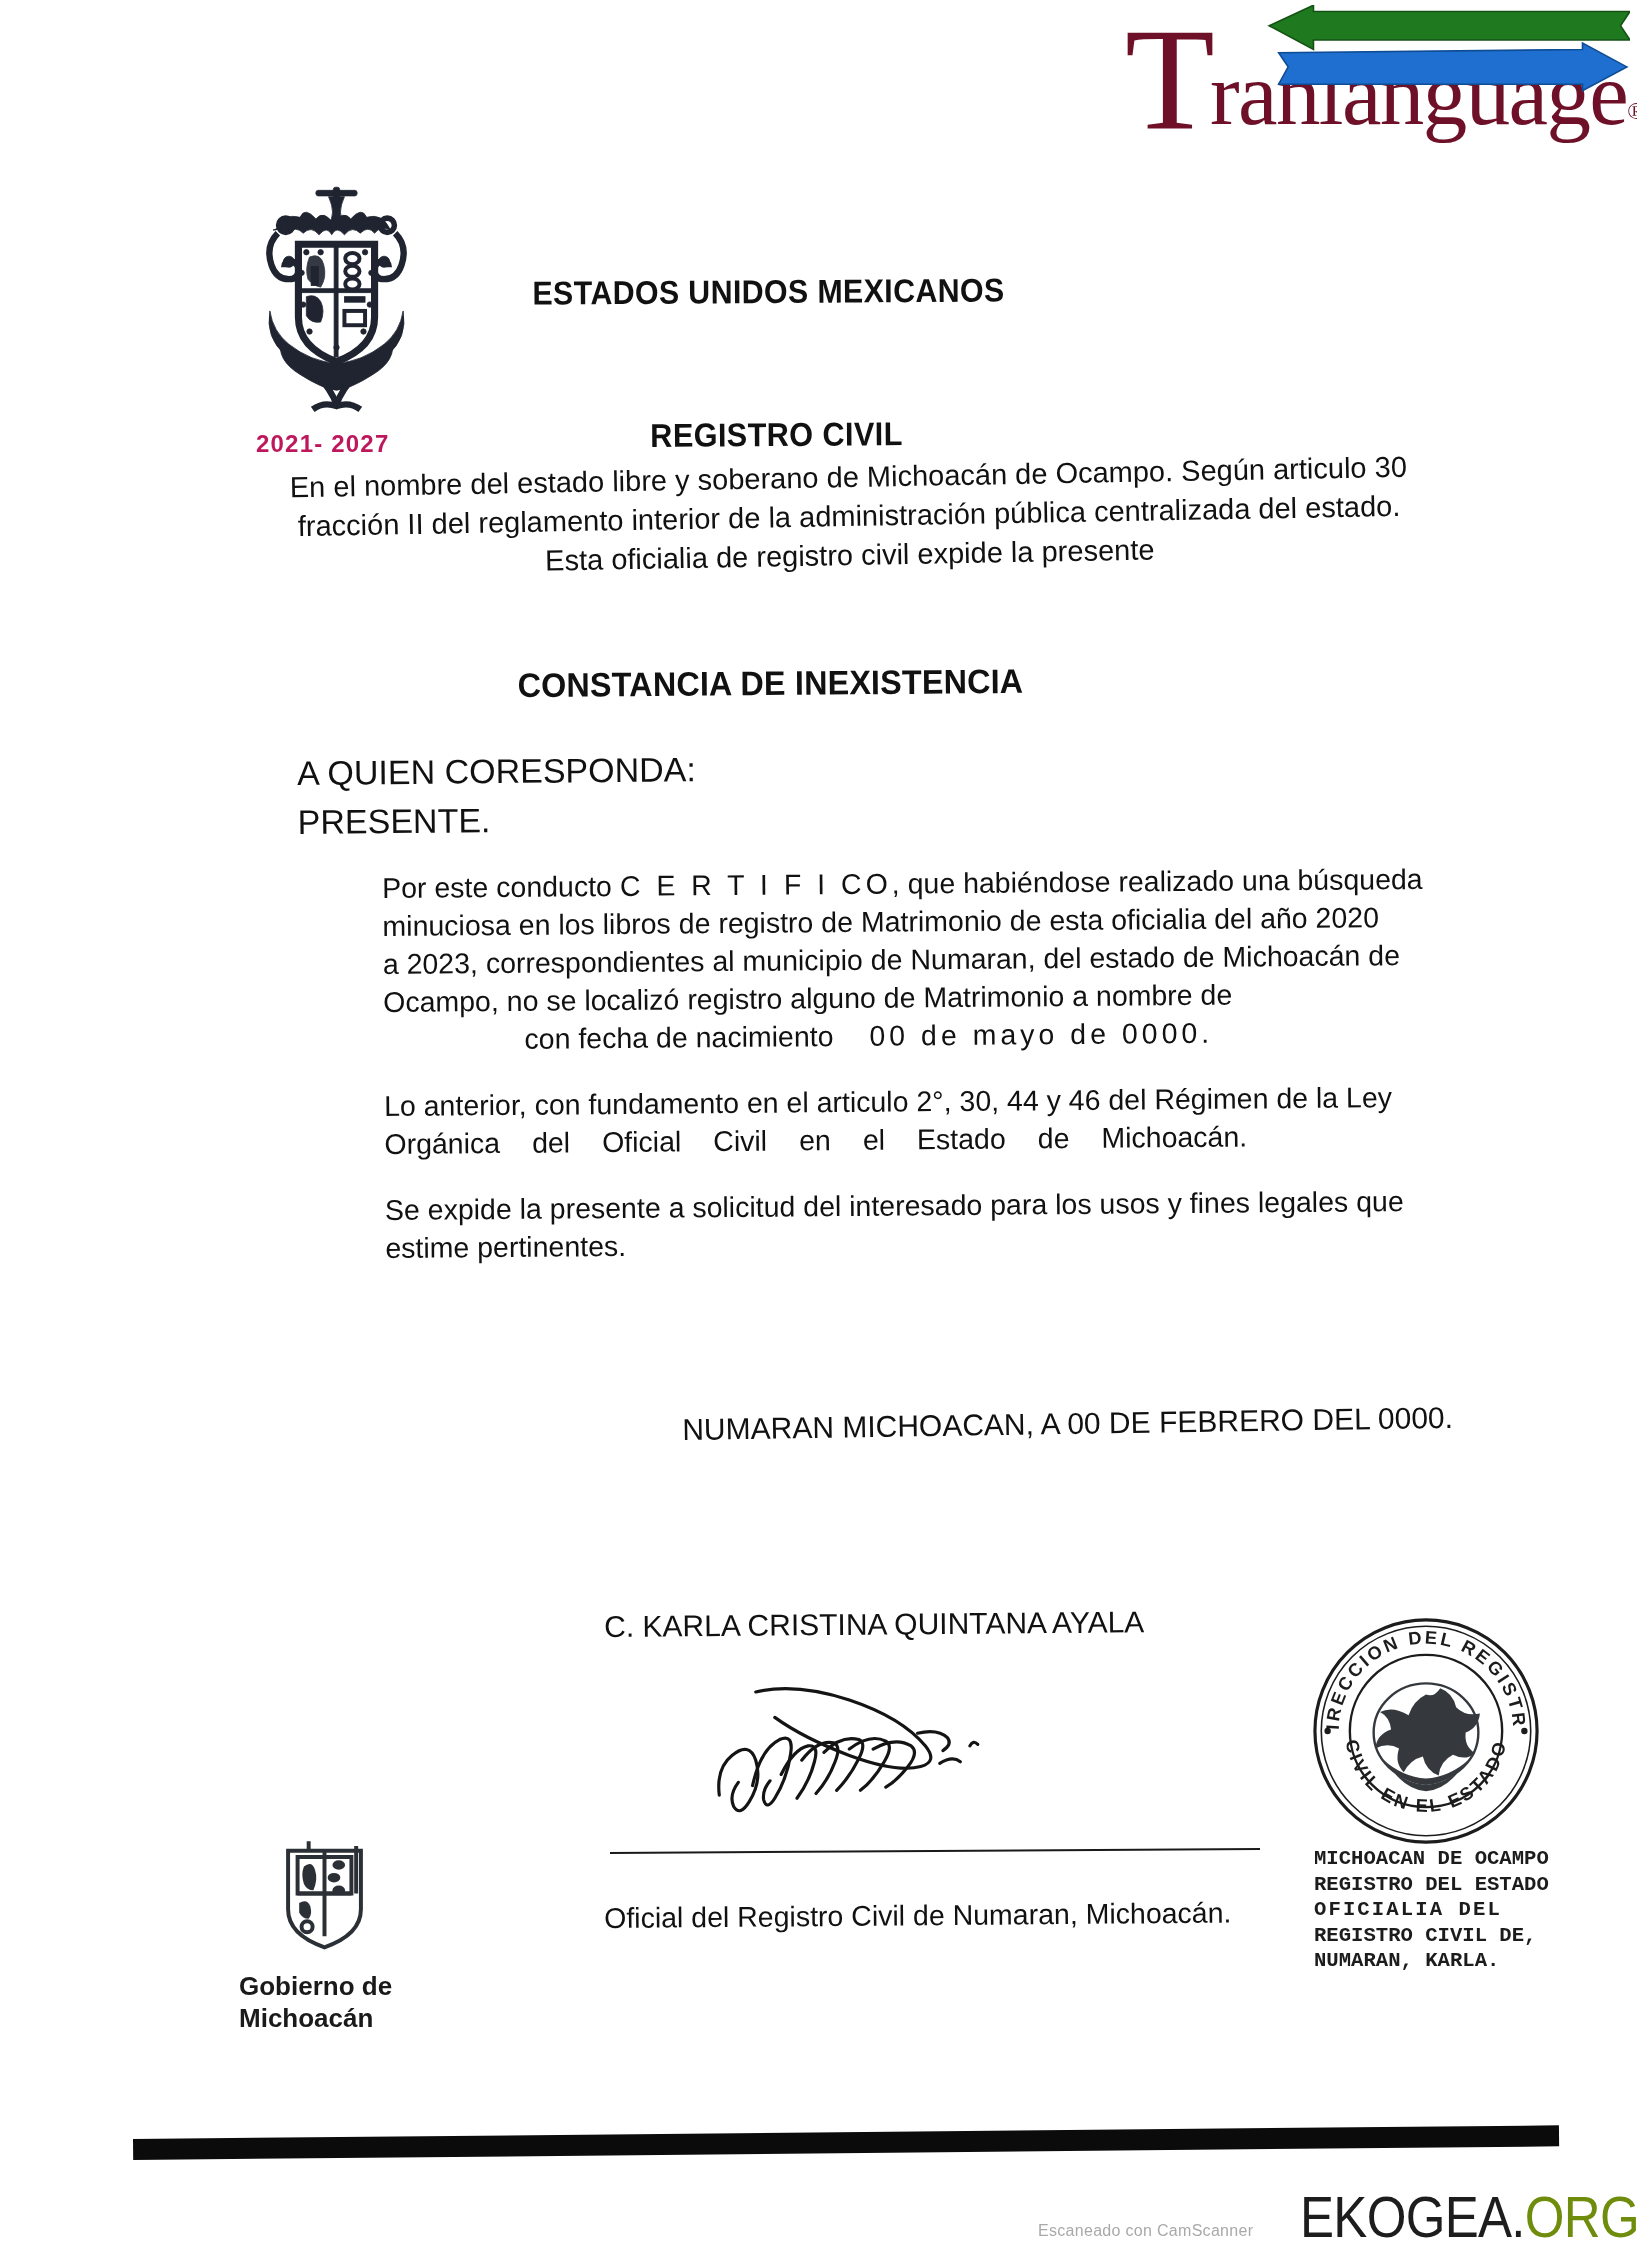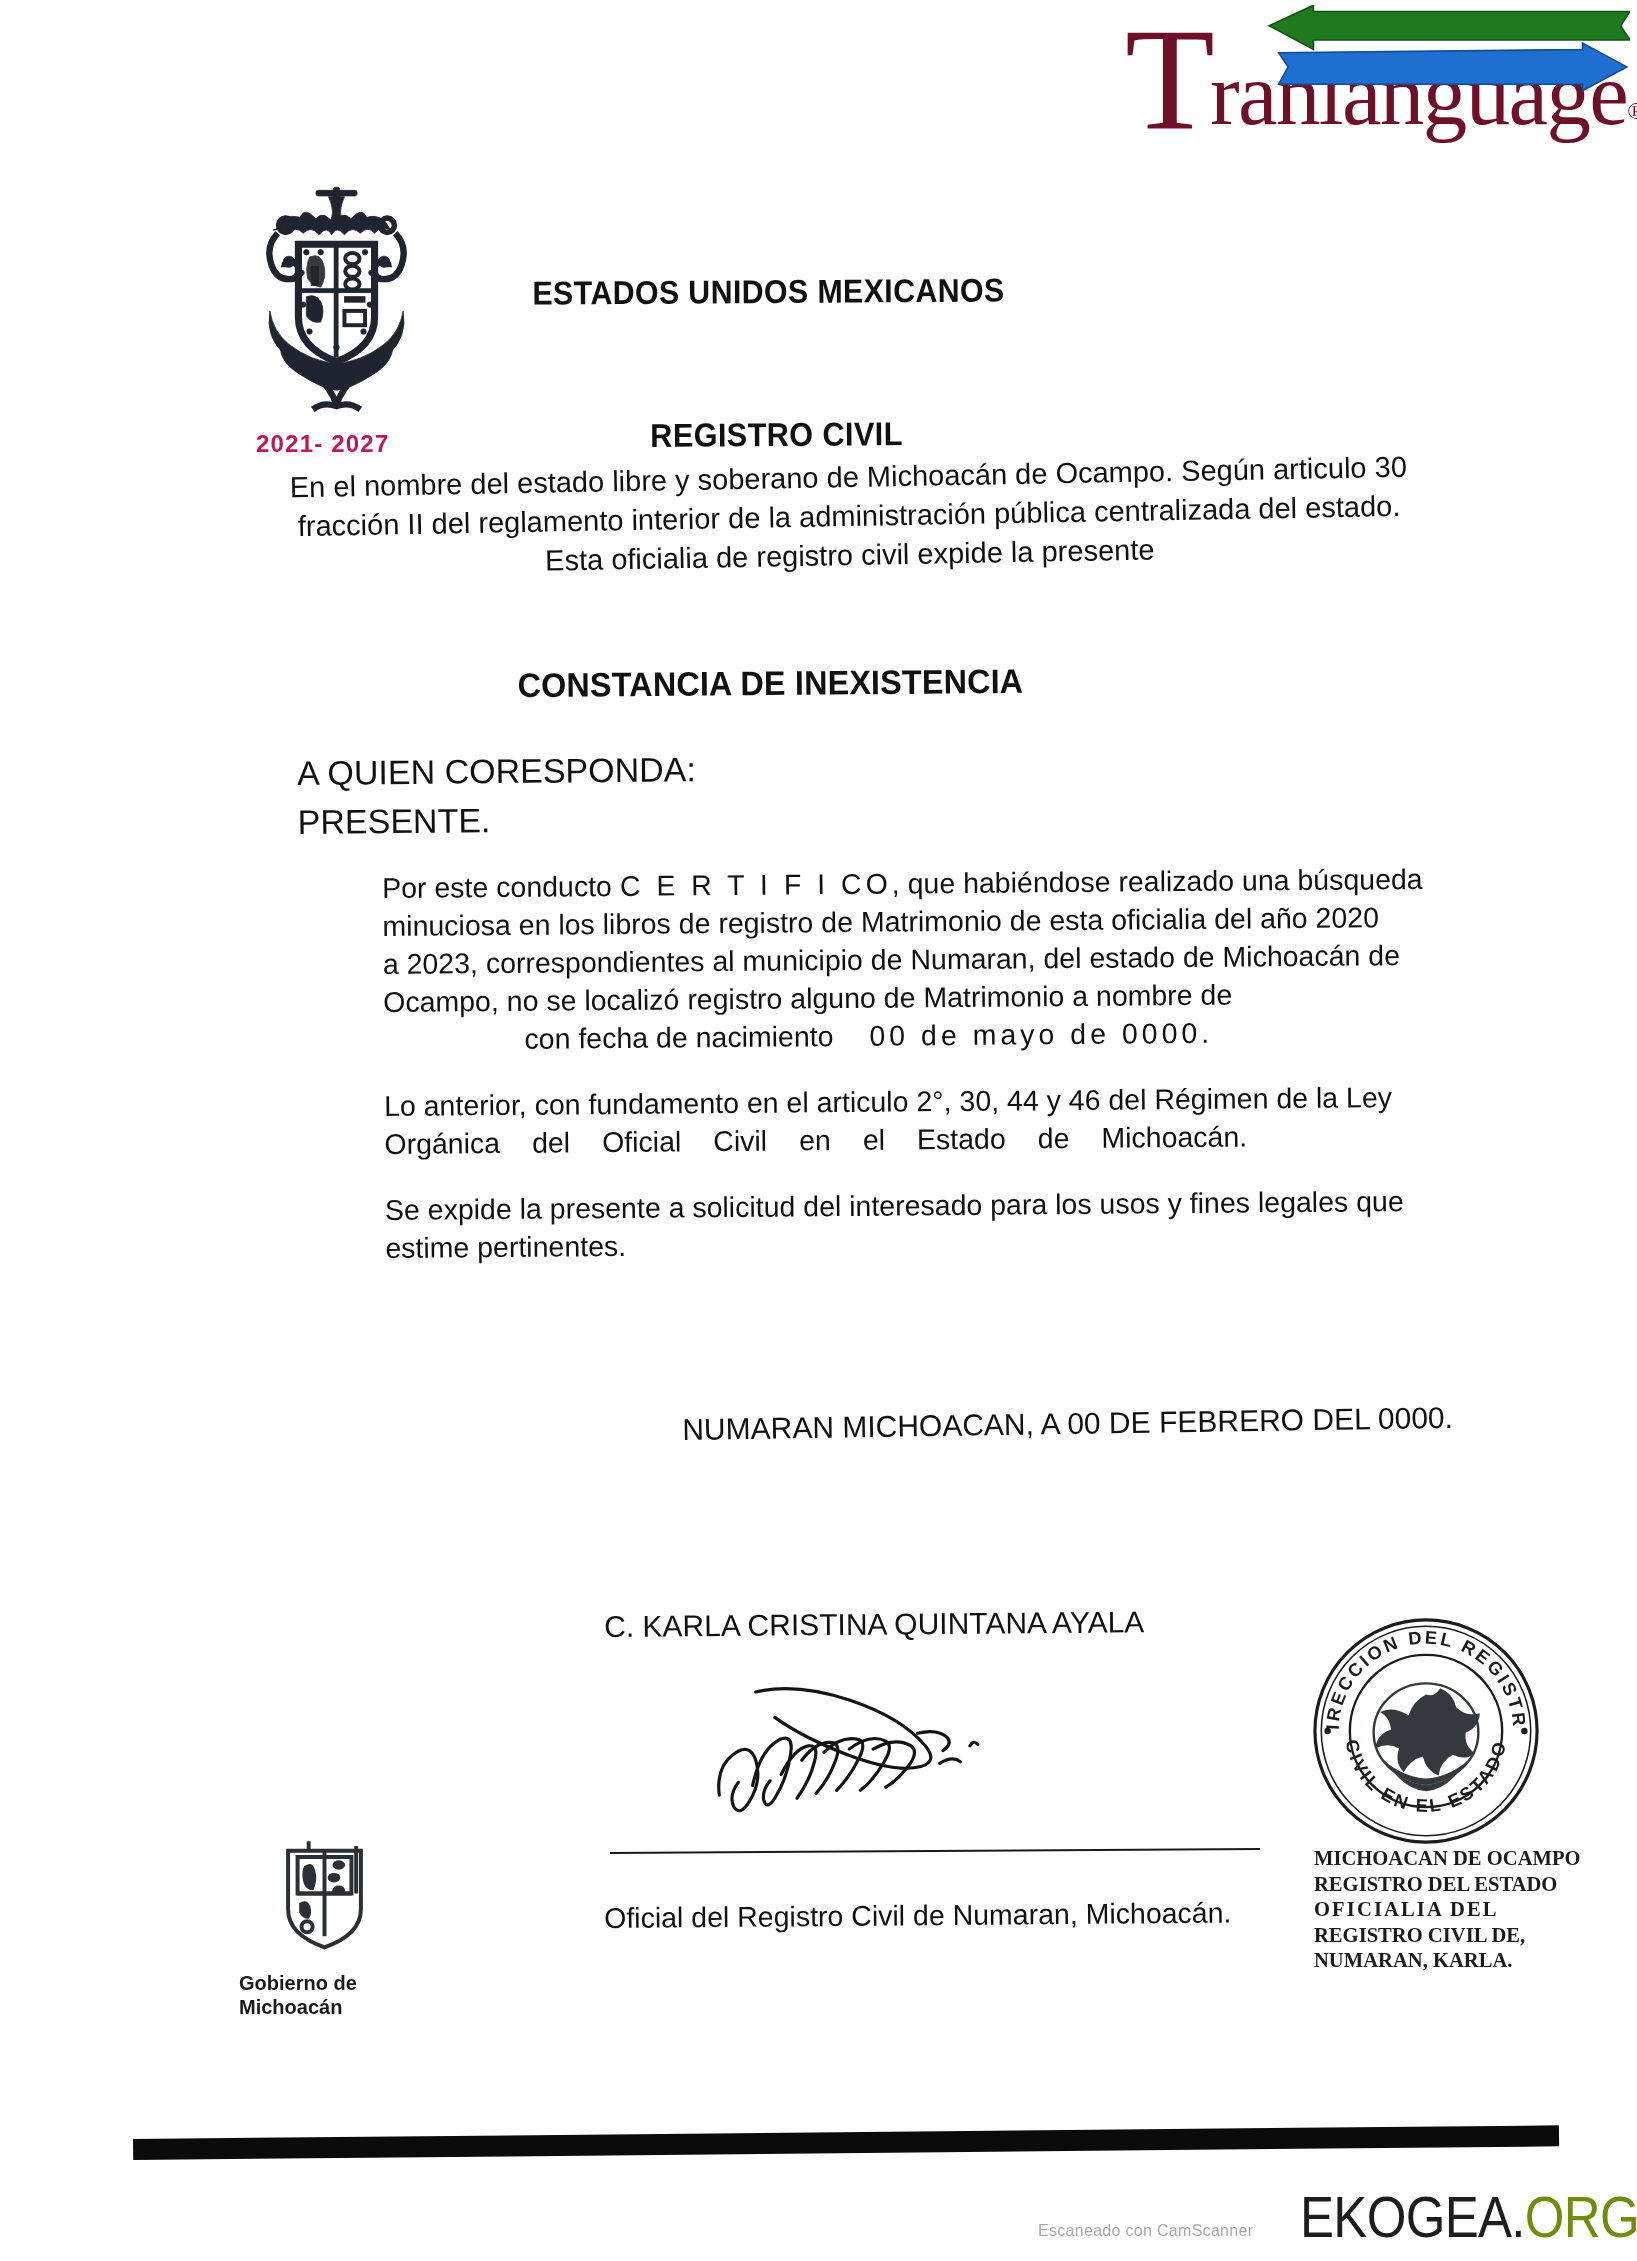--- a/index.html
+++ b/index.html
@@ -235,39 +235,39 @@
   .seal-text {
     position: absolute;
     left: 1298px;
     top: 1846px;
     width: 254px;
     font-size: 20.6px;
     font-weight: bold;
     line-height: 1.24;
     color: #1c1c1c;
     text-align: left;
-    font-family: Liberation Serif, serif;
+    font-family: Liberation Mono, monospace;
   }
   .seal-text div { white-space: nowrap; }
   .st-spaced { letter-spacing: 2.1px; }
 
   
   .gob-logo {
     position: absolute;
     left: 261px;
     top: 1830px;
     width: 95px;
     height: 127px;
   }
   .gob-logo svg { display: block; width: 100%; height: 100%; }
   .gob-text {
     position: absolute;
     left: 223px;
     top: 1971px;
-    font-size: 20px;
+    font-size: 26px;
     font-weight: bold;
     line-height: 1.22;
     color: #1a1a1a;
   }
   .gob-text div { white-space: nowrap; }
 
   
   .black-bar {
     position: absolute;
     left: 117px;

